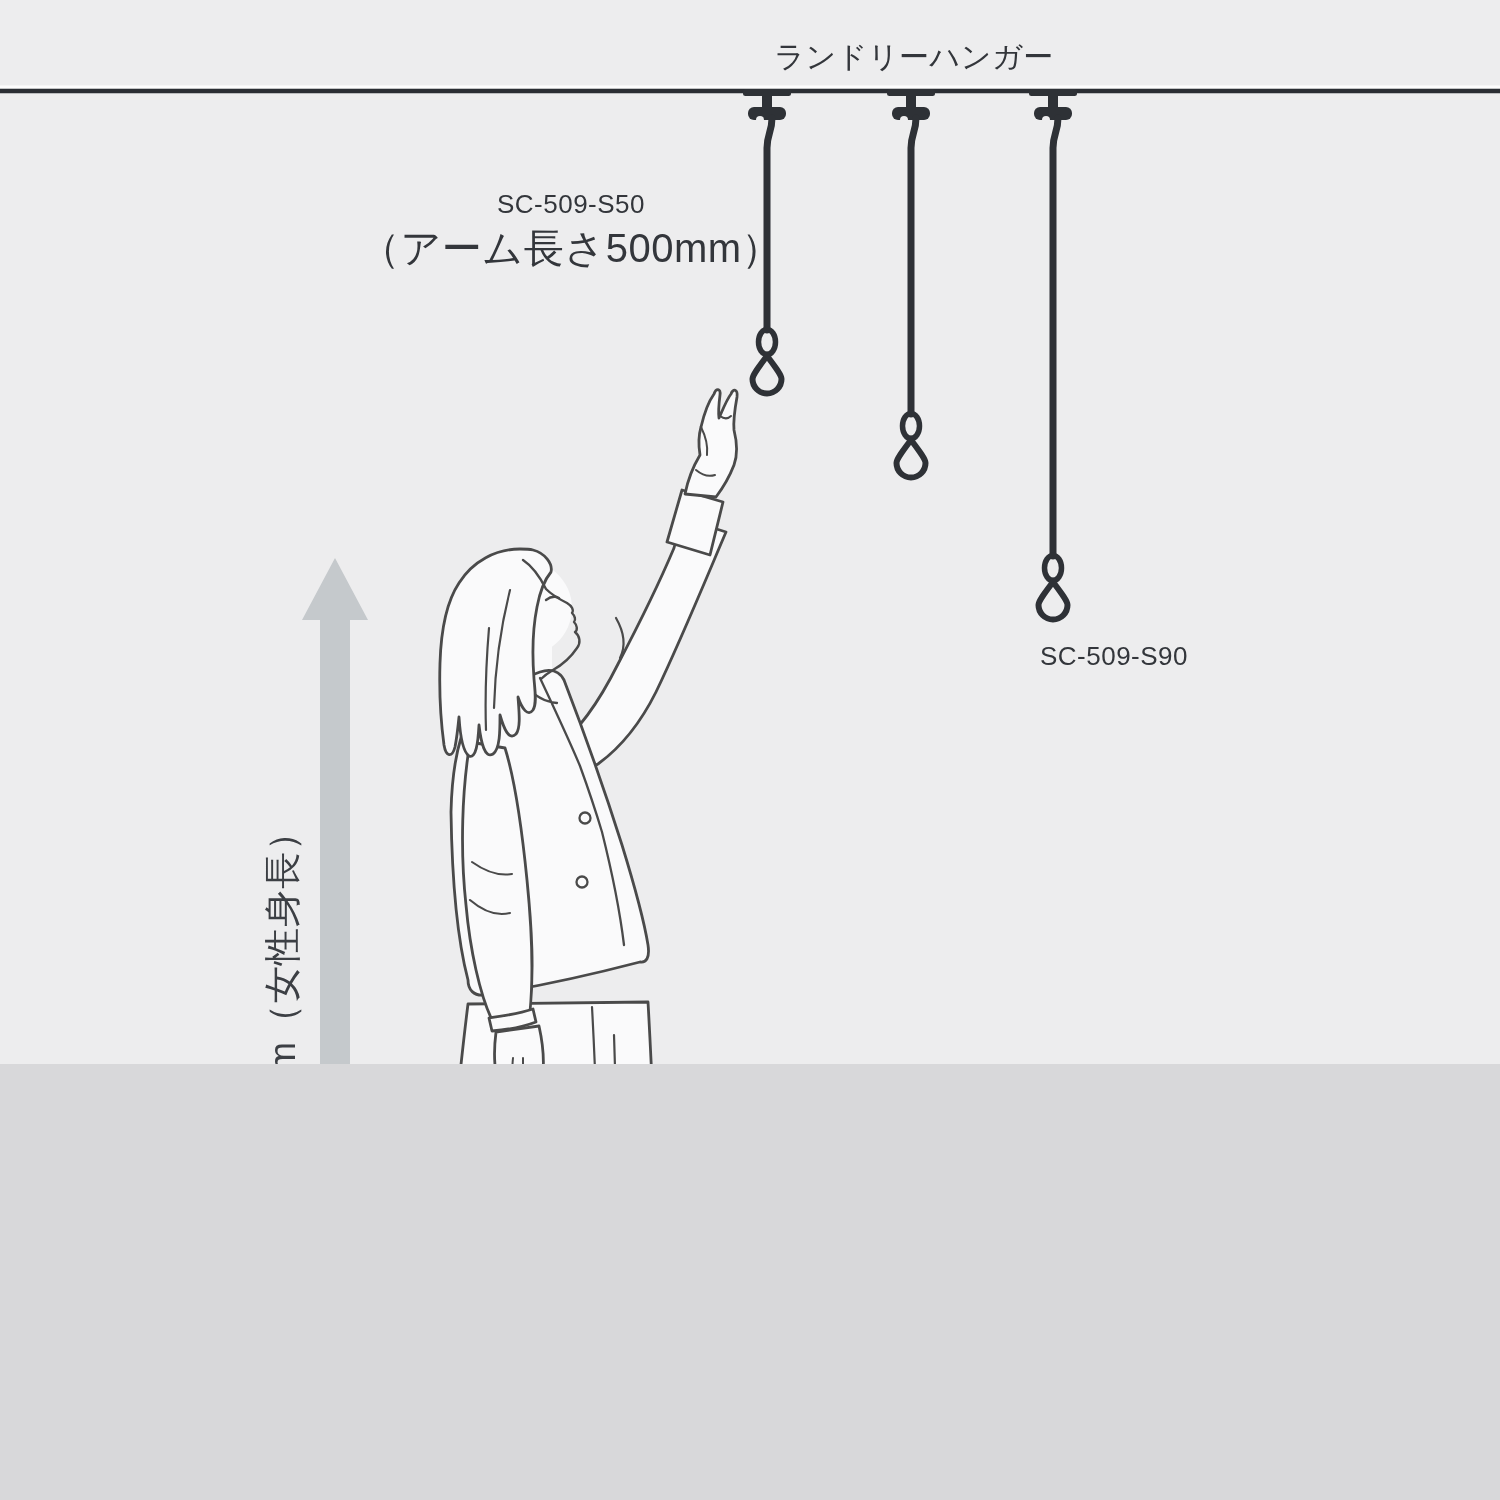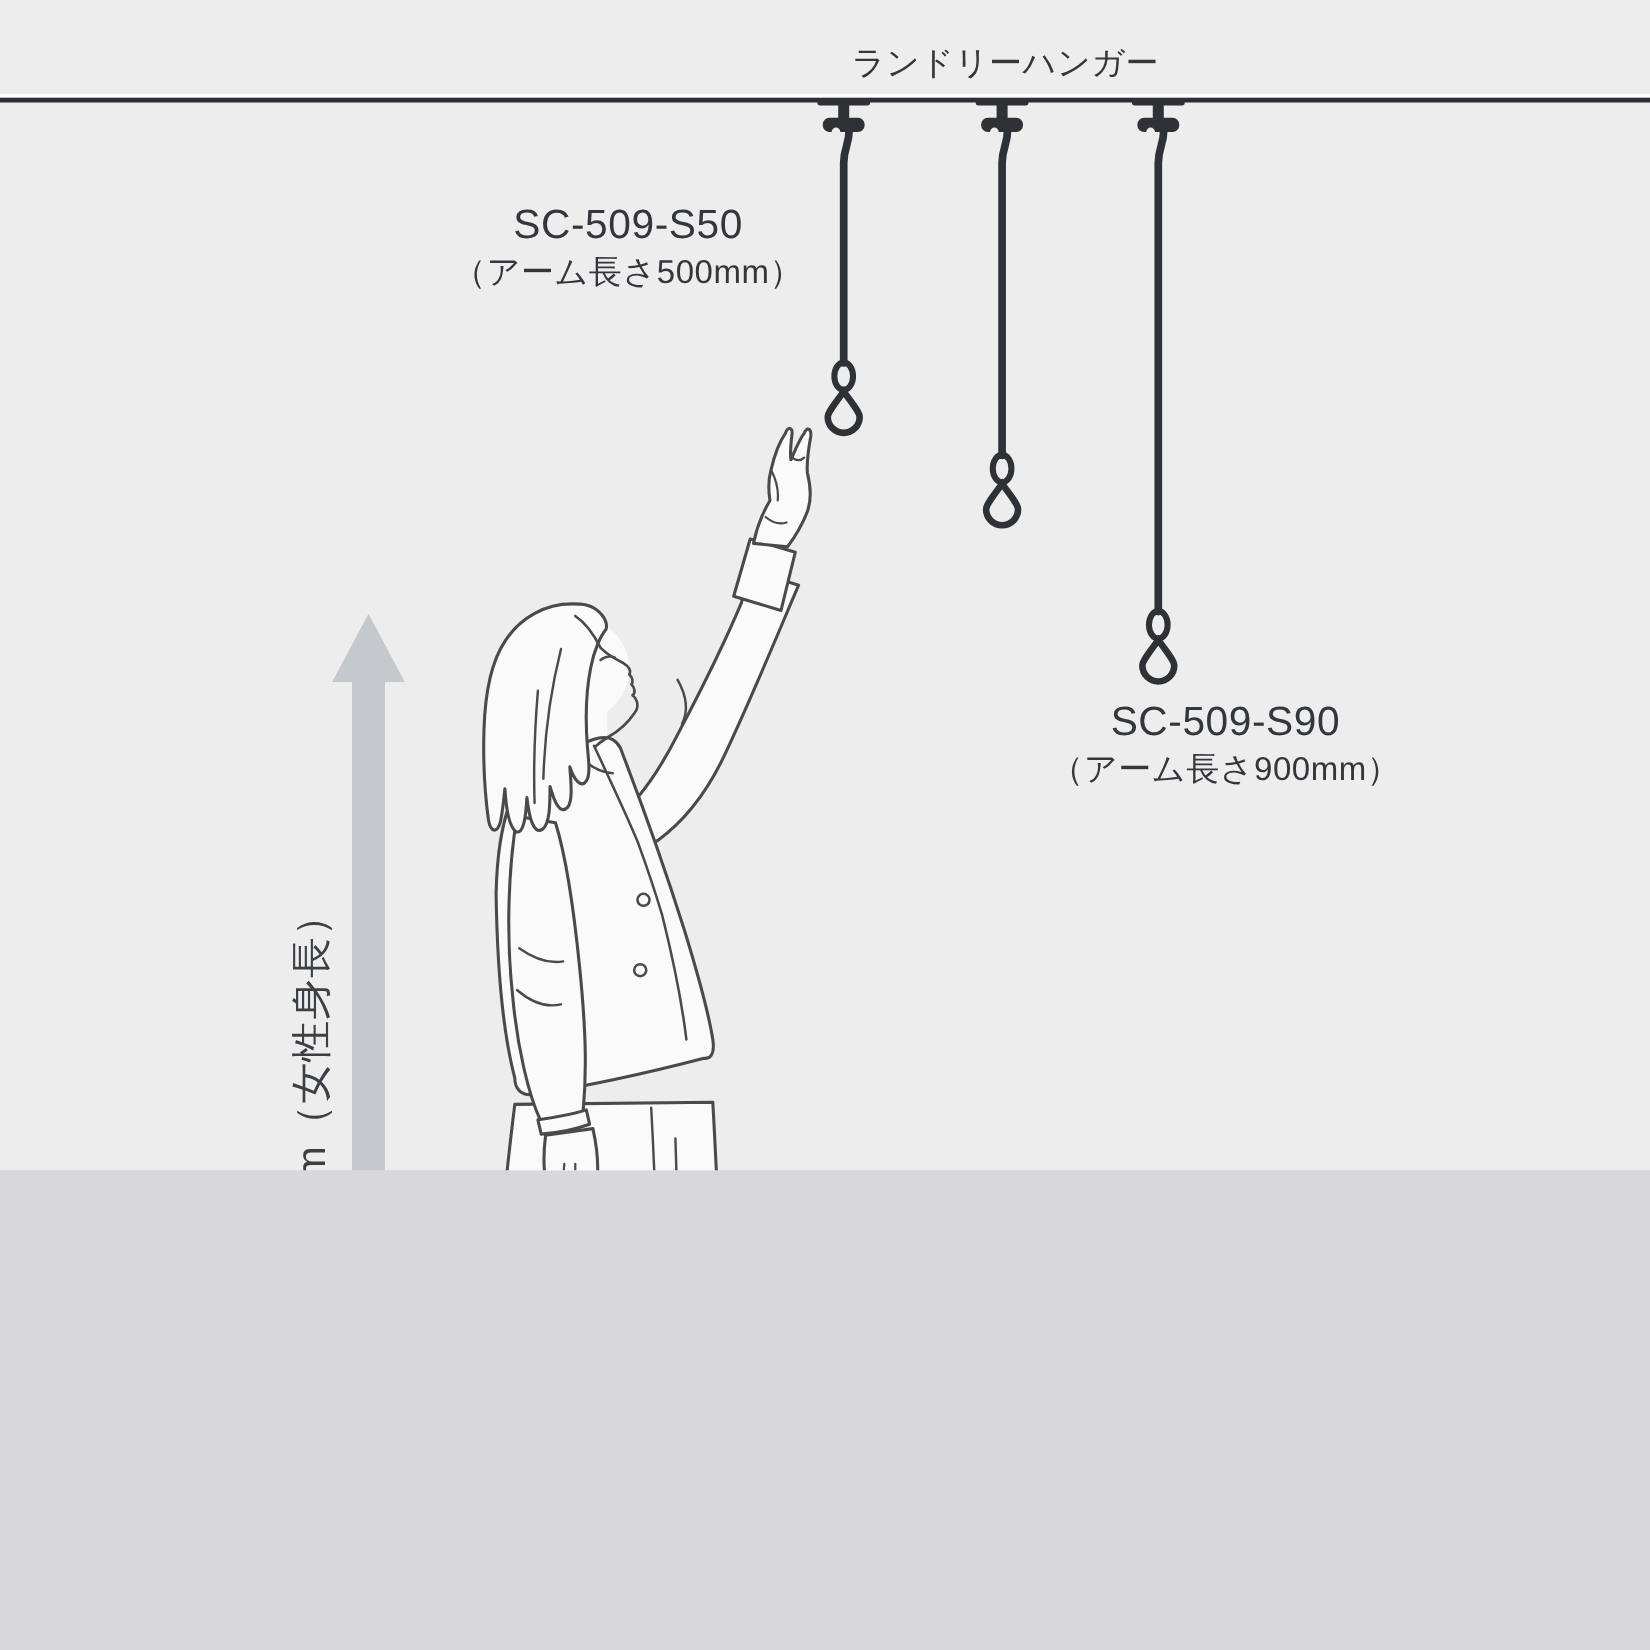--- a/index.html
+++ b/index.html
@@ -20,22 +20,22 @@
     text-align:center;
     white-space:nowrap;
     letter-spacing:0.5px;
   }
   .diagram-title{
     top:37px;left:914px;
     transform:translateX(-50%);
     font-size:30px;
   }
   .prod-label{transform:translateX(-50%);}
-  .prod-label .model{font-size:37px;line-height:44px;display:block;}
-  .prod-label .arm{font-size:30px;line-height:44px;display:block;}
+  .prod-label .model{font-size:26px;line-height:44px;display:block;}
+  .prod-label .arm{font-size:40px;line-height:44px;display:block;}
   .label-s50{left:571px;top:182px;}
   .label-s65{left:886px;top:486px;}
   .label-s90{left:1114px;top:634px;}
   .height-label{
     left:283px;top:1002px;
     transform:translate(-50%,-50%) rotate(-90deg);
     font-size:37px;
     color:#3c3f44;
     letter-spacing:1px;
   }
@@ -135,18 +135,17 @@
   </svg>
 
   <div class="txt diagram-title">ランドリーハンガー</div>
 
   <div class="txt prod-label label-s50">
     <span class="model">SC-509-S50</span>
     <span class="arm">（アーム長さ500mm）</span>
   </div>
   <div class="txt prod-label label-s90">
     <span class="model">SC-509-S90</span>
-    <span class="arm">（アーム長さ900mm）</span>
   </div>
 
   <div class="txt height-label">1580mm（女性身長）</div>
 
 </div>
 
 </body></html>

